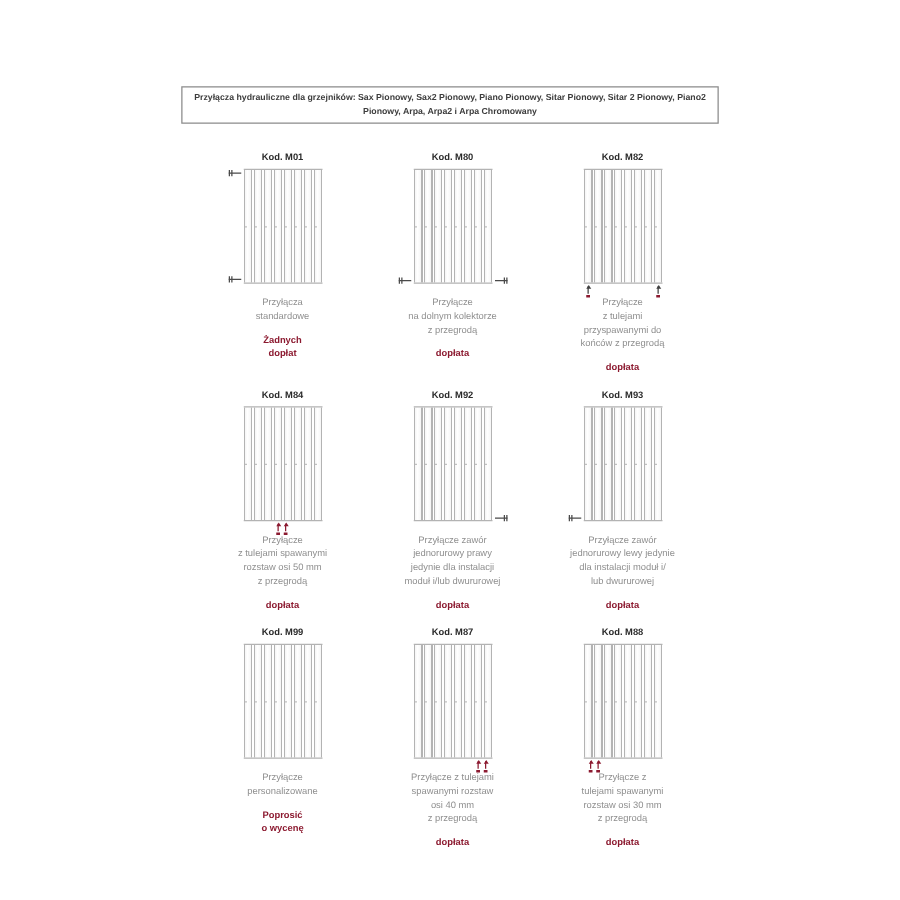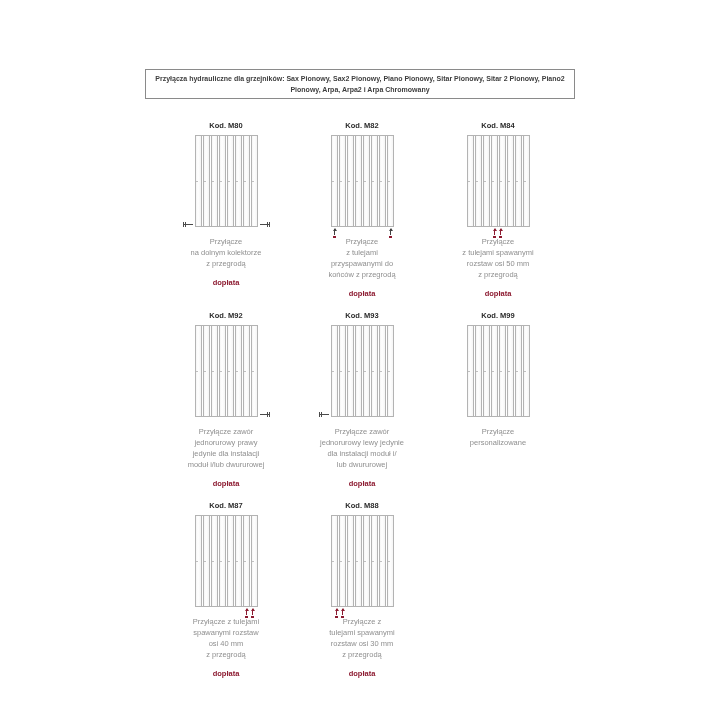--- a/index.html
+++ b/index.html
@@ -79,20 +79,32 @@
 </style>
 </head>
 <body>
 
 <div class="header-box">
   <span>Przyłącza hydrauliczne dla grzejników: Sax Pionowy, Sax2 Pionowy, Piano Pionowy, Sitar Pionowy, Sitar 2 Pionowy, Piano2 Pionowy, Arpa, Arpa2 i Arpa Chromowany</span>
 </div>
 
 <div class="grid">
 
+  <div class="card">
+    <div class="code">Kod. M01</div>
+    <div class="rad-wrap conn-top-left-and-bottom-left">
+      <div class="radiator"></div>
+      <span class="pipe hstub tickL p1"></span>
+      <span class="pipe hstub tickL p2"></span>
+    </div>
+    <div class="desc">Przyłącza
+standardowe</div>
+    <div class="note">Żadnych
+dopłat</div>
+  </div>
 
   <div class="card">
     <div class="code">Kod. M80</div>
     <div class="rad-wrap conn-bottom-collector-both-sides">
       <div class="radiator"></div>
       <span class="pipe hstub tickL p1"></span>
       <span class="pipe hstub tickR p2"></span>
     </div>
     <div class="desc">Przyłącze
 na dolnym kolektorze
@@ -157,20 +169,22 @@
   </div>
 
   <div class="card">
     <div class="code">Kod. M99</div>
     <div class="rad-wrap conn-none">
       <div class="radiator"></div>
 
     </div>
     <div class="desc">Przyłącze
 personalizowane</div>
+    <div class="note">Poprosić
+o wycenę</div>
   </div>
 
   <div class="card">
     <div class="code">Kod. M87</div>
     <div class="rad-wrap conn-bottom-right-pair-50mm">
       <div class="radiator"></div>
       <span class="pipe vpipe p1"></span>
       <span class="pipe vpipe p2"></span>
     </div>
     <div class="desc">Przyłącze z tulejami

